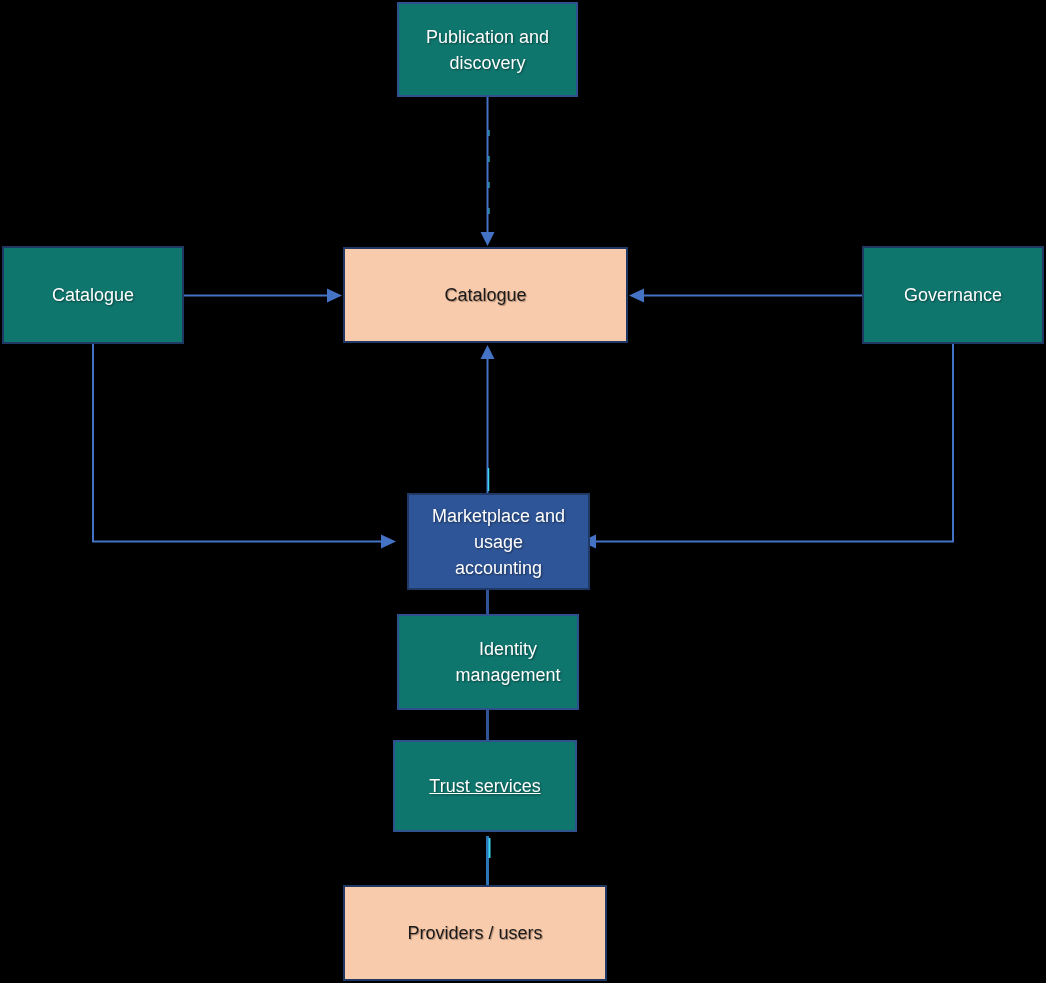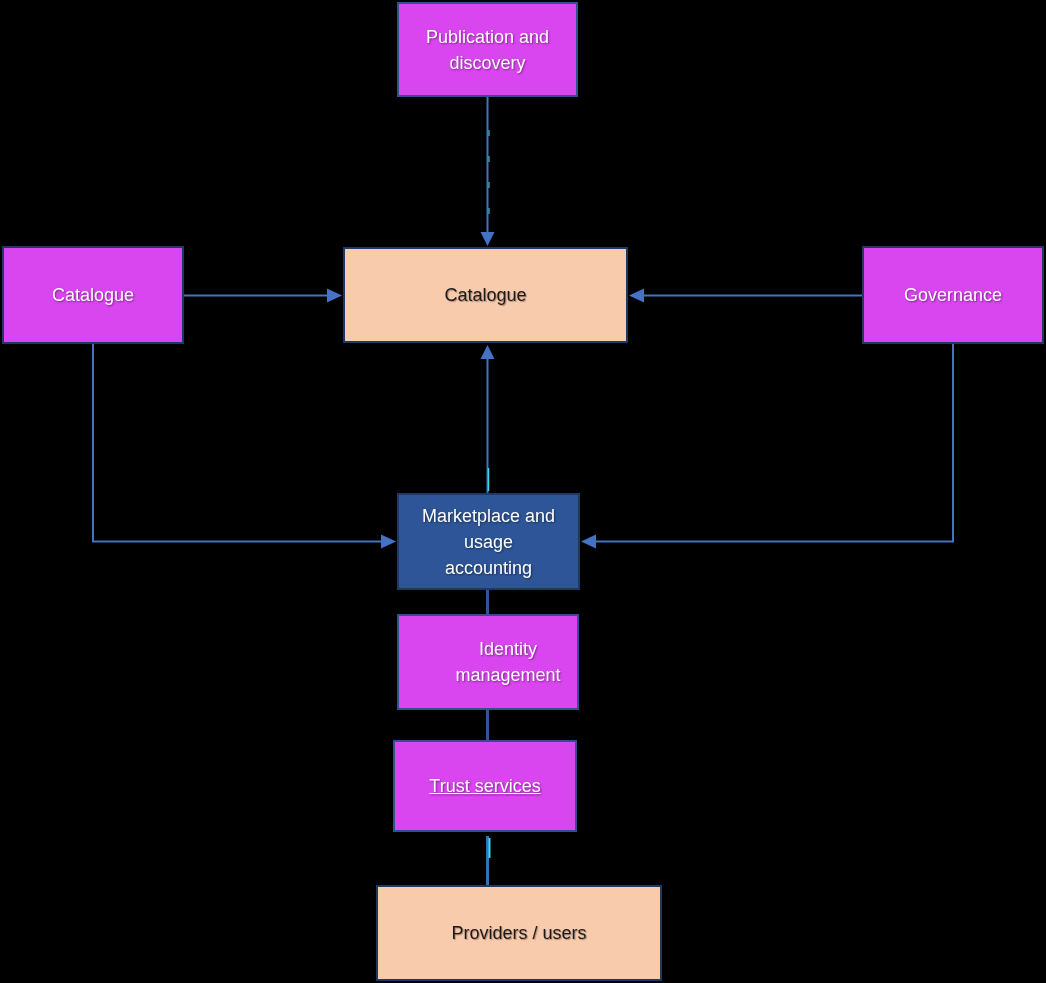--- a/index.html
+++ b/index.html
@@ -31,34 +31,34 @@
     display: flex;
     align-items: center;
     justify-content: center;
     text-align: center;
     font-size: 18px;
     line-height: 26px;
     white-space: pre-line;
     color: #ffffff;
     text-shadow: 1px 1px 2px rgba(0,0,0,0.45);
   }
-  .node.blue   { background: #d946ef; border: 2px solid #2F528F; }
+  .node.blue   { background: #0f766e; border: 2px solid #2F528F; }
   .node.navy-border { border-color: #1F3864; }
-  .node.darkblue { background: #2E5597; border: 2px solid #1F3864; }
+  .node.darkblue { background: #2E5597; border: 2px solid #1F3864; margin-left: 10px; }
   .node.peach  { background: #F8CBAD; border: 2px solid #1F3864; color: #1a1a1a;
                  text-shadow: 1px 1px 1px rgba(90,60,40,0.45); }
 
   #node-publication { left: 397px; top: 2px;   width: 181px; height: 95px; }
   #node-business    { left: 2px;   top: 246px; width: 182px; height: 98px; }
   #node-catalogue   { left: 343px; top: 247px; width: 285px; height: 96px; }
   #node-governance  { left: 862px; top: 246px; width: 182px; height: 98px; }
   #node-marketplace { left: 397px; top: 493px; width: 183px; height: 97px; }
   #node-identity    { left: 397px; top: 614px; width: 182px; height: 96px; padding-left: 40px; }
   #node-trust       { left: 393px; top: 740px; width: 184px; height: 92px; text-decoration: underline; }
-  #node-providers   { left: 343px; top: 885px; width: 286px; height: 96px; margin-left: 33px; }
+  #node-providers   { left: 343px; top: 885px; width: 264px; height: 96px; }
 </style>
 </head>
 <body>
 
 <div class="canvas">
 
   <svg class="connectors" viewBox="0 0 1046 983" xmlns="http://www.w3.org/2000/svg">
 
     <line x1="487.5" y1="97" x2="487.5" y2="233" stroke="#4472C4" stroke-width="2"></line>
     <line x1="489" y1="130" x2="489" y2="232" stroke="#3BD6F2" stroke-width="1" stroke-dasharray="6 20"></line>

